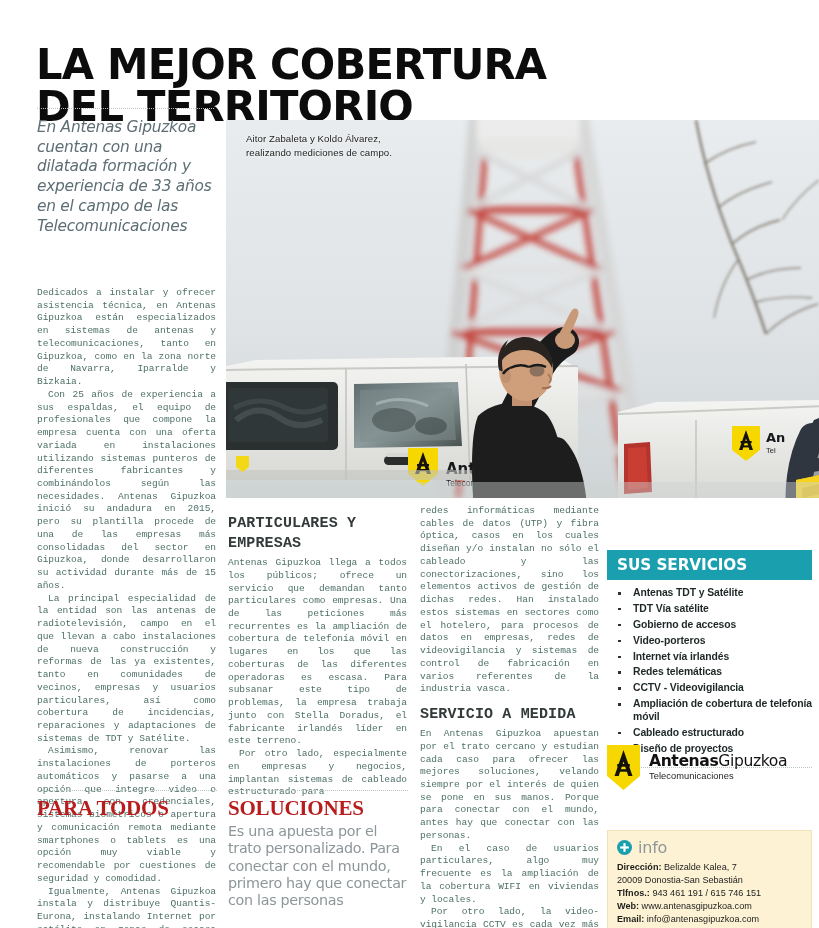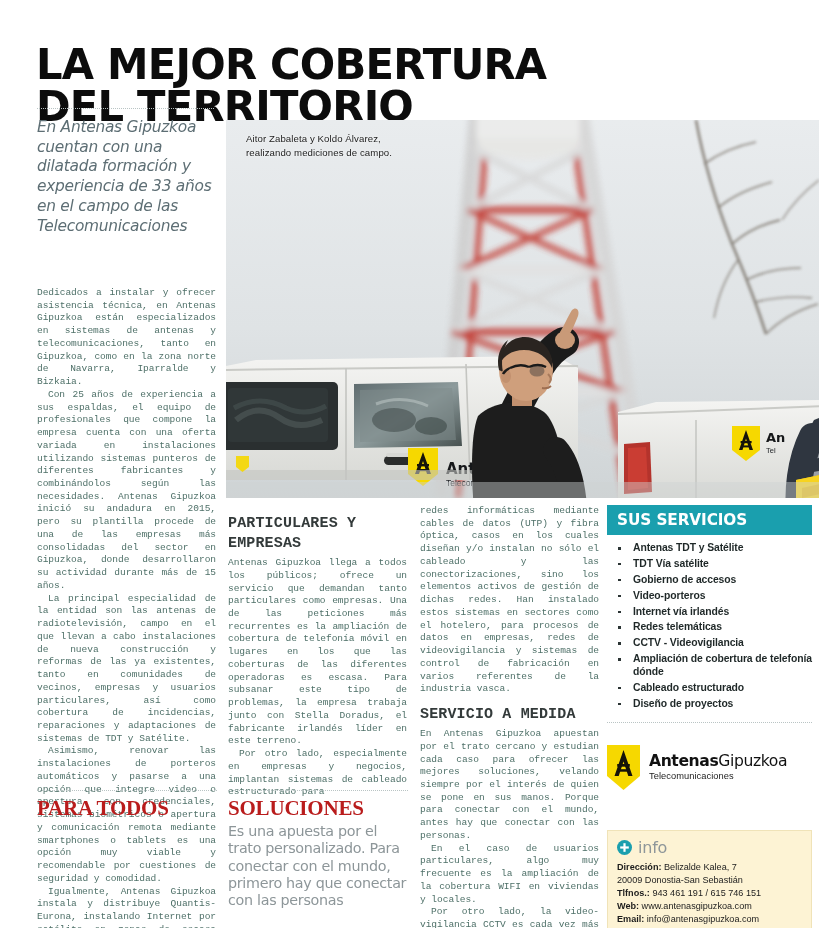--- a/index.html
+++ b/index.html
@@ -110,20 +110,21 @@
   .rail{position:absolute;left:607px;top:505px;width:205px;}
   .services-head{
     background:#1a9fae;
     color:#ffffff;
     font-family:"DejaVu Sans", sans-serif;
     font-weight:bold;
     font-size:15.3px;
     letter-spacing:-0.1px;
     padding:6px 0 6px 10px;
     text-transform:uppercase;
+    margin-top:45px;
   }
   .services-list{
     list-style:none;
     margin:7px 0 3px 0;padding:0 0 0 6px;
   }
   .services-list li{
     position:relative;
     padding-left:20px;
     margin-bottom:3.2px;
     font-family:"Liberation Sans", sans-serif;
@@ -475,21 +476,21 @@
   <div class="rail">
     <div class="services-head">SUS SERVICIOS</div>
     <ul class="services-list">
       <li>Antenas TDT y Satélite</li>
       <li>TDT Vía satélite</li>
       <li>Gobierno de accesos</li>
       <li>Video-porteros</li>
       <li>Internet vía irlandés</li>
       <li>Redes telemáticas</li>
       <li>CCTV - Videovigilancia</li>
-      <li>Ampliación de cobertura de telefonía dónde</li>
+      <li>Ampliación de cobertura de telefonía móvil</li>
       <li>Cableado estructurado</li>
       <li>Diseño de proyectos</li>
     </ul>
     <div class="rail-rule"></div>
   </div>
 
   <div class="logo">
     <svg class="logo-mark" viewBox="0 0 33 45" xmlns="http://www.w3.org/2000/svg">
       <path d="M0 0 L33 0 L33 31 L16.5 45 L0 31 Z" fill="#f6d800"></path>
       <g fill="#141208">

